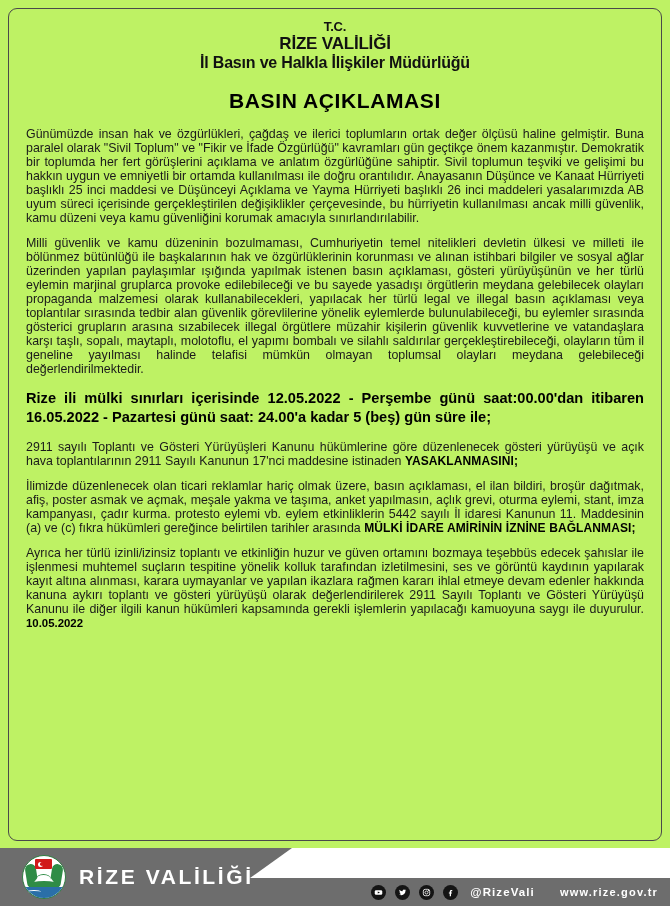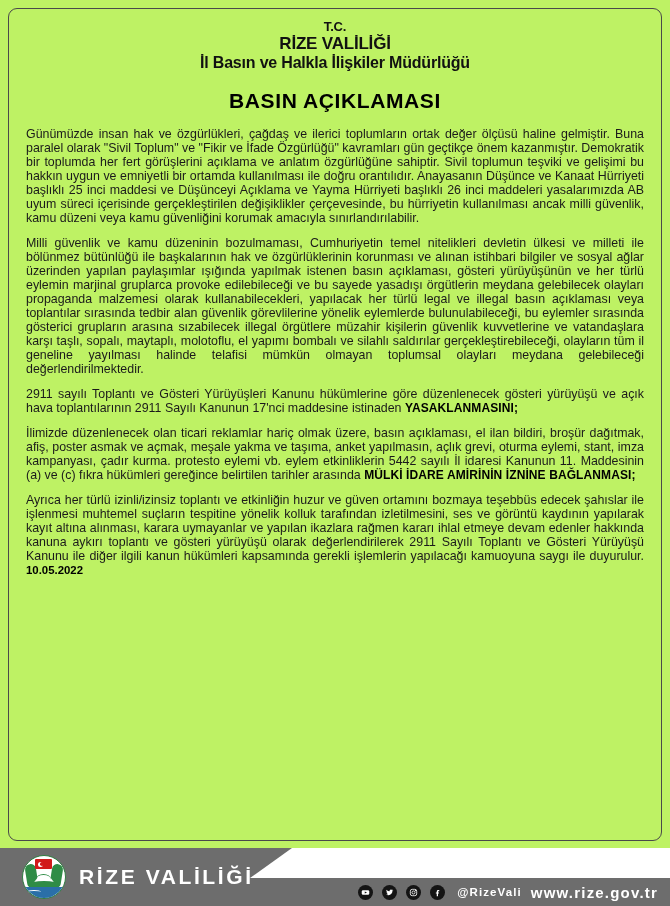--- a/index.html
+++ b/index.html
@@ -270,23 +270,24 @@
   .handle {
     color: #ffffff;
     font-size: 11.5px;
     font-weight: bold;
     letter-spacing: 1.1px;
     margin-left: 3px;
     white-space: nowrap;
   }
   .site {
     color: #ffffff;
-    font-size: 15px;
+    font-size: 11px;
     font-weight: bold;
     letter-spacing: 1.2px;
+    margin-left: 16px;
     white-space: nowrap;
   }
 </style>
 </head>
 <body>
 
 <div class="page">
 
   <div class="doc-frame"></div>
 
@@ -300,20 +301,21 @@
 
     <div class="doc-title">BASIN AÇIKLAMASI</div>
 
     <div class="body-col">
 
       <p class="para">Günümüzde insan hak ve özgürlükleri, çağdaş ve ilerici toplumların ortak değer ölçüsü haline gelmiştir. Buna paralel olarak "Sivil Toplum" ve "Fikir ve İfade Özgürlüğü" kavramları gün geçtikçe önem kazanmıştır. Demokratik bir toplumda her fert görüşlerini açıklama ve anlatım özgürlüğüne sahiptir. Sivil toplumun teşviki ve gelişimi bu hakkın uygun ve emniyetli bir ortamda kullanılması ile doğru orantılıdır. Anayasanın Düşünce ve Kanaat Hürriyeti başlıklı 25 inci maddesi ve Düşünceyi Açıklama ve Yayma Hürriyeti başlıklı 26 inci maddeleri yasalarımızda AB uyum süreci içerisinde gerçekleştirilen değişiklikler çerçevesinde, bu hürriyetin kullanılması ancak milli güvenlik, kamu düzeni veya kamu güvenliğini korumak amacıyla sınırlandırılabilir.</p>
 
 
       <p class="para">Milli güvenlik ve kamu düzeninin bozulmaması, Cumhuriyetin temel nitelikleri devletin ülkesi ve milleti ile bölünmez bütünlüğü ile başkalarının hak ve özgürlüklerinin korunması ve alınan istihbari bilgiler ve sosyal ağlar üzerinden yapılan paylaşımlar ışığında yapılmak istenen basın açıklaması, gösteri yürüyüşünün ve her türlü eylemin marjinal gruplarca provoke edilebileceği ve bu sayede yasadışı örgütlerin meydana gelebilecek olayları propaganda malzemesi olarak kullanabilecekleri, yapılacak her türlü legal ve illegal basın açıklaması veya toplantılar sırasında tedbir alan güvenlik görevlilerine yönelik eylemlerde bulunulabileceği, bu eylemler sırasında gösterici grupların arasına sızabilecek illegal örgütlere müzahir kişilerin güvenlik kuvvetlerine ve vatandaşlara karşı taşlı, sopalı, maytaplı, molotoflu, el yapımı bombalı ve silahlı saldırılar gerçekleştirebileceği, olayların tüm il geneline yayılması halinde telafisi mümkün olmayan toplumsal olayları meydana gelebileceği değerlendirilmektedir.</p>
 
+      <p class="para order-block">Rize ili mülki sınırları içerisinde 12.05.2022 - Perşembe günü saat:00.00'dan itibaren 16.05.2022 - Pazartesi günü saat: 24.00'a kadar 5 (beş) gün süre ile;</p>
 
       <p class="para"><span>2911 sayılı Toplantı ve Gösteri Yürüyüşleri Kanunu hükümlerine göre düzenlenecek gösteri yürüyüşü ve açık hava toplantılarının 2911 Sayılı Kanunun 17'nci maddesine istinaden </span><span class="emph-caps">YASAKLANMASINI;</span></p>
 
       <p class="para"><span>İlimizde düzenlenecek olan ticari reklamlar hariç olmak üzere, basın açıklaması, el ilan bildiri, broşür dağıtmak, afiş, poster asmak ve açmak, meşale yakma ve taşıma, anket yapılmasın, açlık grevi, oturma eylemi, stant, imza kampanyası, çadır kurma. protesto eylemi vb. eylem etkinliklerin 5442 sayılı İl idaresi Kanunun 11. Maddesinin (a) ve (c) fıkra hükümleri gereğince belirtilen tarihler arasında </span><span class="emph-caps">MÜLKİ İDARE AMİRİNİN İZNİNE BAĞLANMASI;</span></p>
 
       <p class="para"><span>Ayrıca her türlü izinli/izinsiz toplantı ve etkinliğin huzur ve güven ortamını bozmaya teşebbüs edecek şahıslar ile işlenmesi muhtemel suçların tespitine yönelik kolluk tarafından izletilmesini, ses ve görüntü kaydının yapılarak kayıt altına alınması, karara uymayanlar ve yapılan ikazlara rağmen kararı ihlal etmeye devam edenler hakkında kanuna aykırı toplantı ve gösteri yürüyüşü olarak değerlendirilerek 2911 Sayılı Toplantı ve Gösteri Yürüyüşü Kanunu ile diğer ilgili kanun hükümleri kapsamında gerekli işlemlerin yapılacağı kamuoyuna saygı ile duyurulur. </span><span class="date-stamp">10.05.2022</span></p>
 
     </div>
   </div>
 

